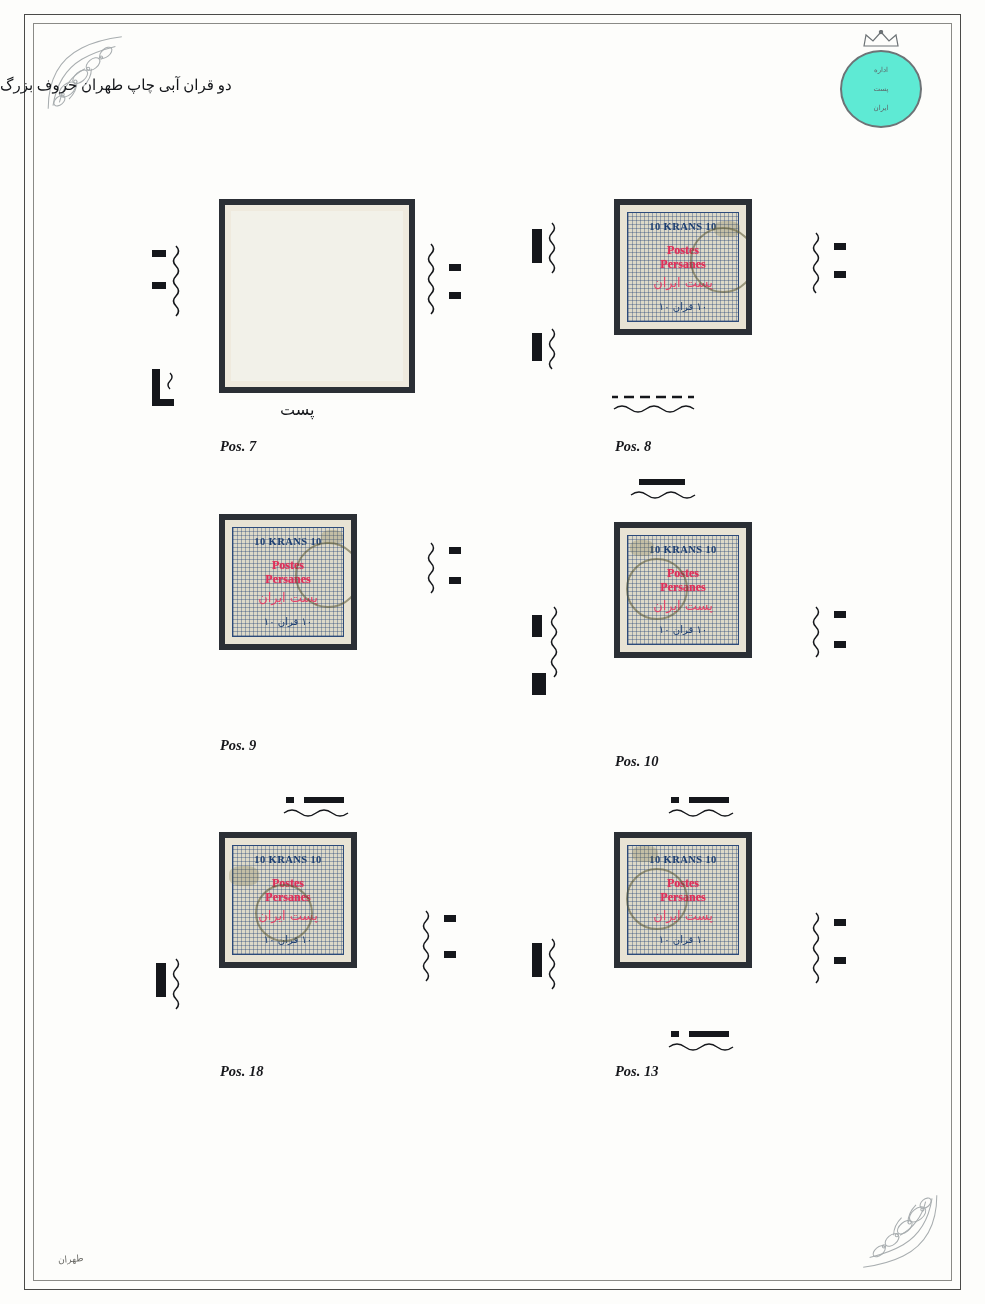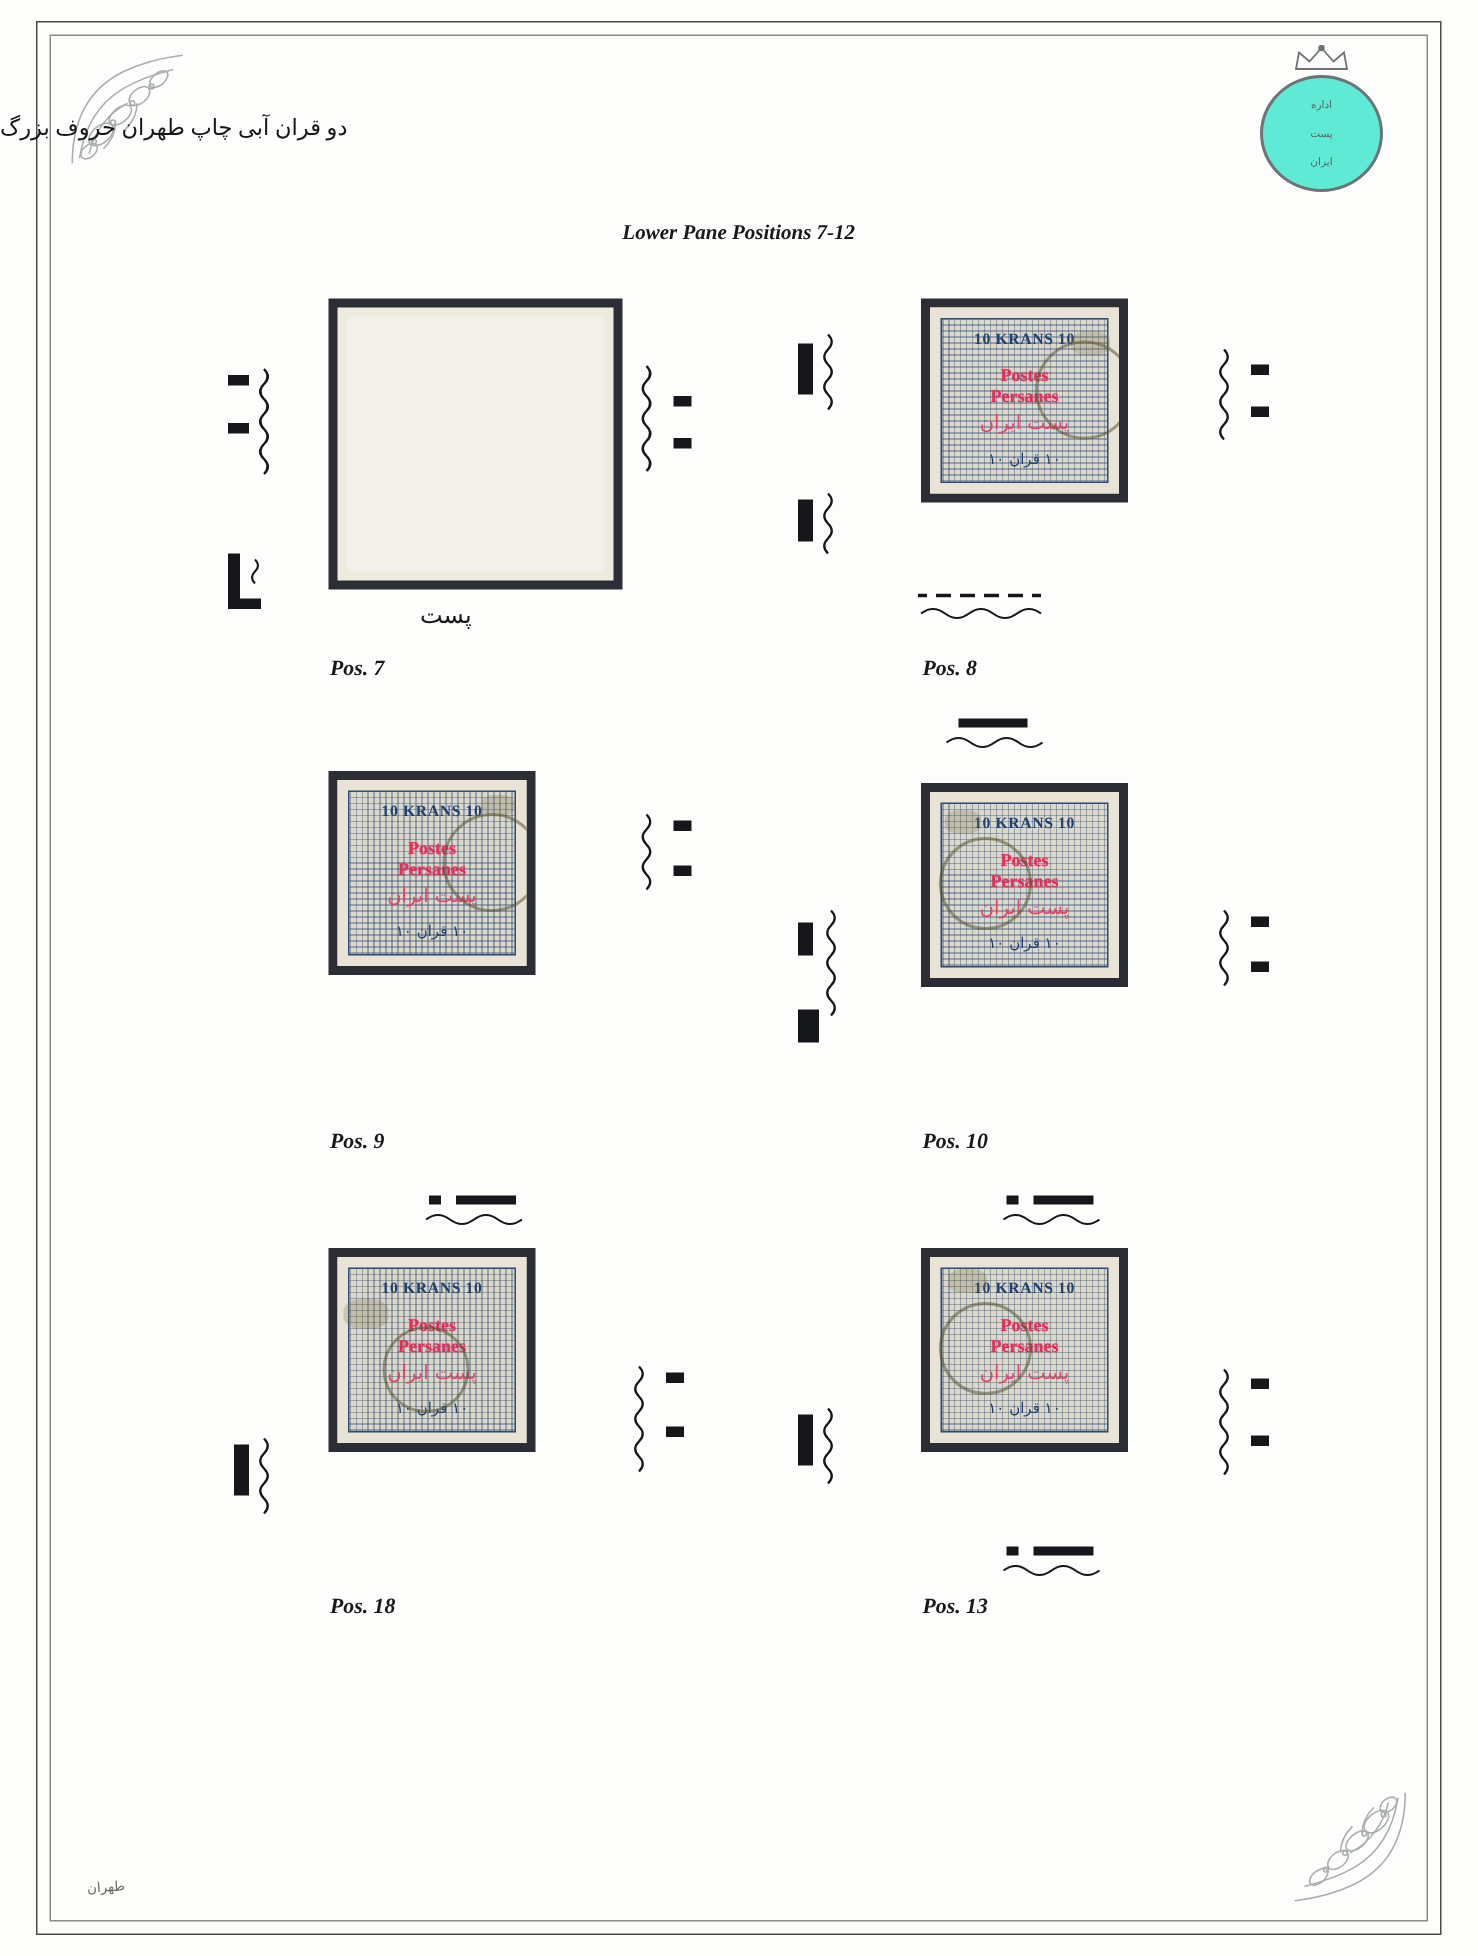--- a/index.html
+++ b/index.html
@@ -201,21 +201,20 @@
     <div class="seal-oval">
       <div class="lines">
         <span>اداره</span>
         <span>پست</span>
         <span>ایران</span>
       </div>
     </div>
   </div>
 
   <div class="subtitle-fa">دو قران آبی چاپ طهران حروف بزرگ</div>
-  <div class="pane-label">Lower Pane Positions 7-12</div>
 
   <div class="grid">
 
     <div class="cell" style="left:0;top:0;">
       <div class="stamp-wrap" style="left:100px;top:5px;">
         <div class="mount">
             <div class="mount-inner" style="padding:6px;">
           <div class="stamp blank" style="width:172px;height:170px;"></div>
         </div>
           </div>
@@ -302,21 +301,21 @@
             <div class="ovp ovp1">Postes</div>
             <div class="ovp ovp2">Persanes</div>
             <div class="ovp-fa">پست ایران</div>
             <div class="fa-line fa2">١٠ قران ١٠</div>
             <div class="cancel c1"></div>
             <div class="smudge" style="width:22px;height:14px;right:8px;top:10px;"></div>
           </div>
         </div>
           </div>
       </div>
-      <div class="poslabel" style="left:100px;top:248px;">Pos. 9</div>
+      <div class="poslabel" style="left:100px;top:232px;">Pos. 9</div>
 
       <div class="mark" style="left:305px;top:32px;">
         <svg width="40" height="86" viewBox="0 0 40 86" stroke="currentColor" fill="none">
           <path d="M6 6 q5 5 0 10 q-5 5 0 10 q5 5 0 10 q-5 5 0 10 q5 5 0 10" stroke-width="1.5"></path>
           <rect x="24" y="10" width="12" height="7" fill="currentColor" stroke="none"></rect>
           <rect x="24" y="40" width="12" height="7" fill="currentColor" stroke="none"></rect>
         </svg>
       </div>
     </div>
 

